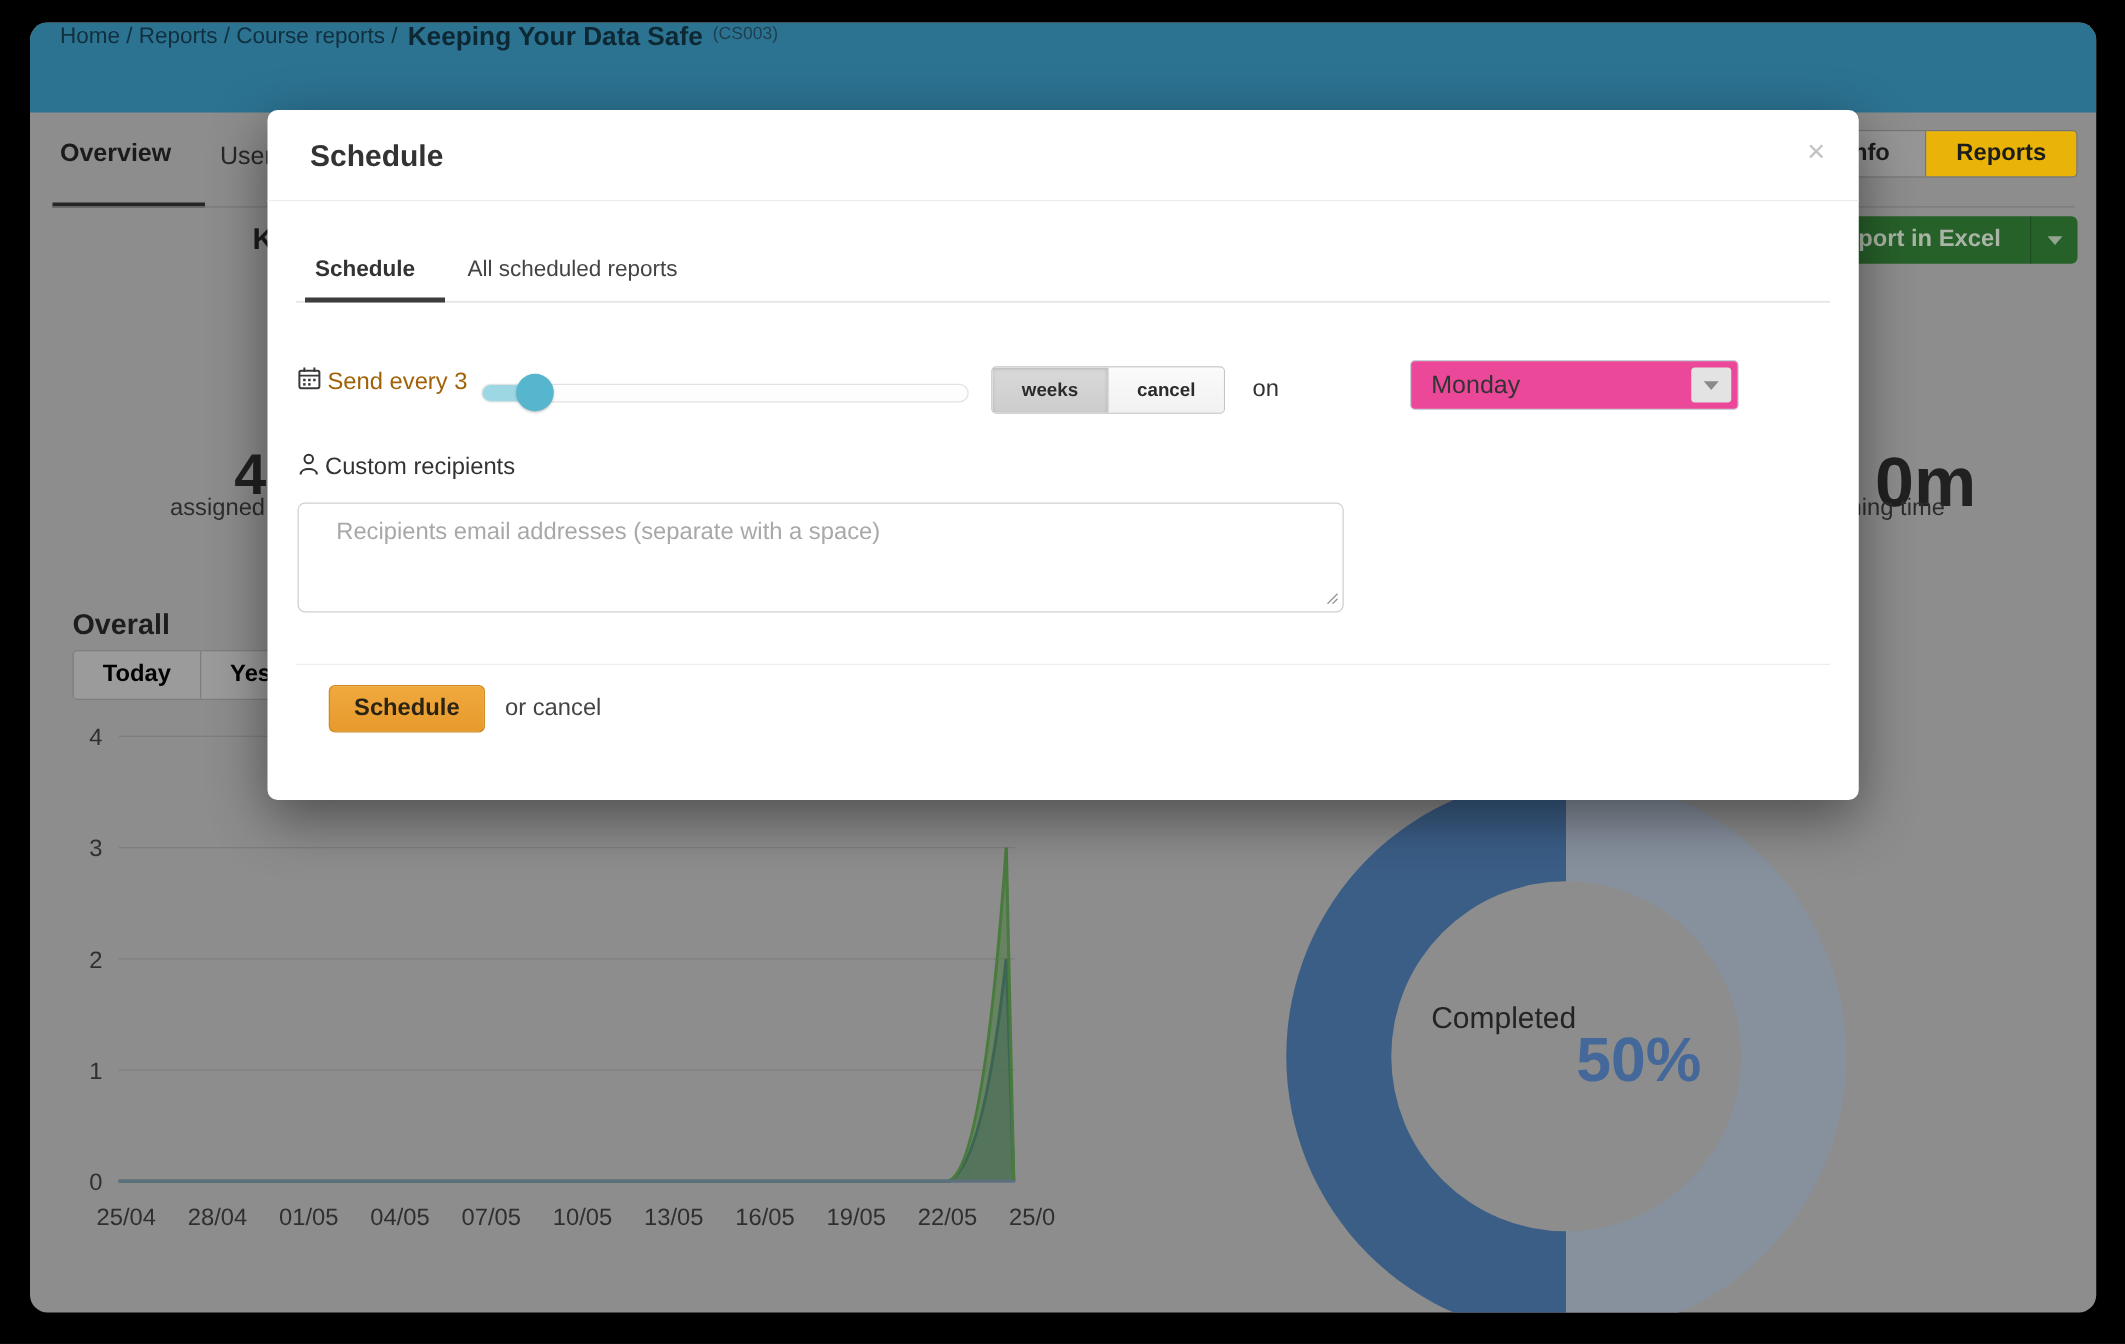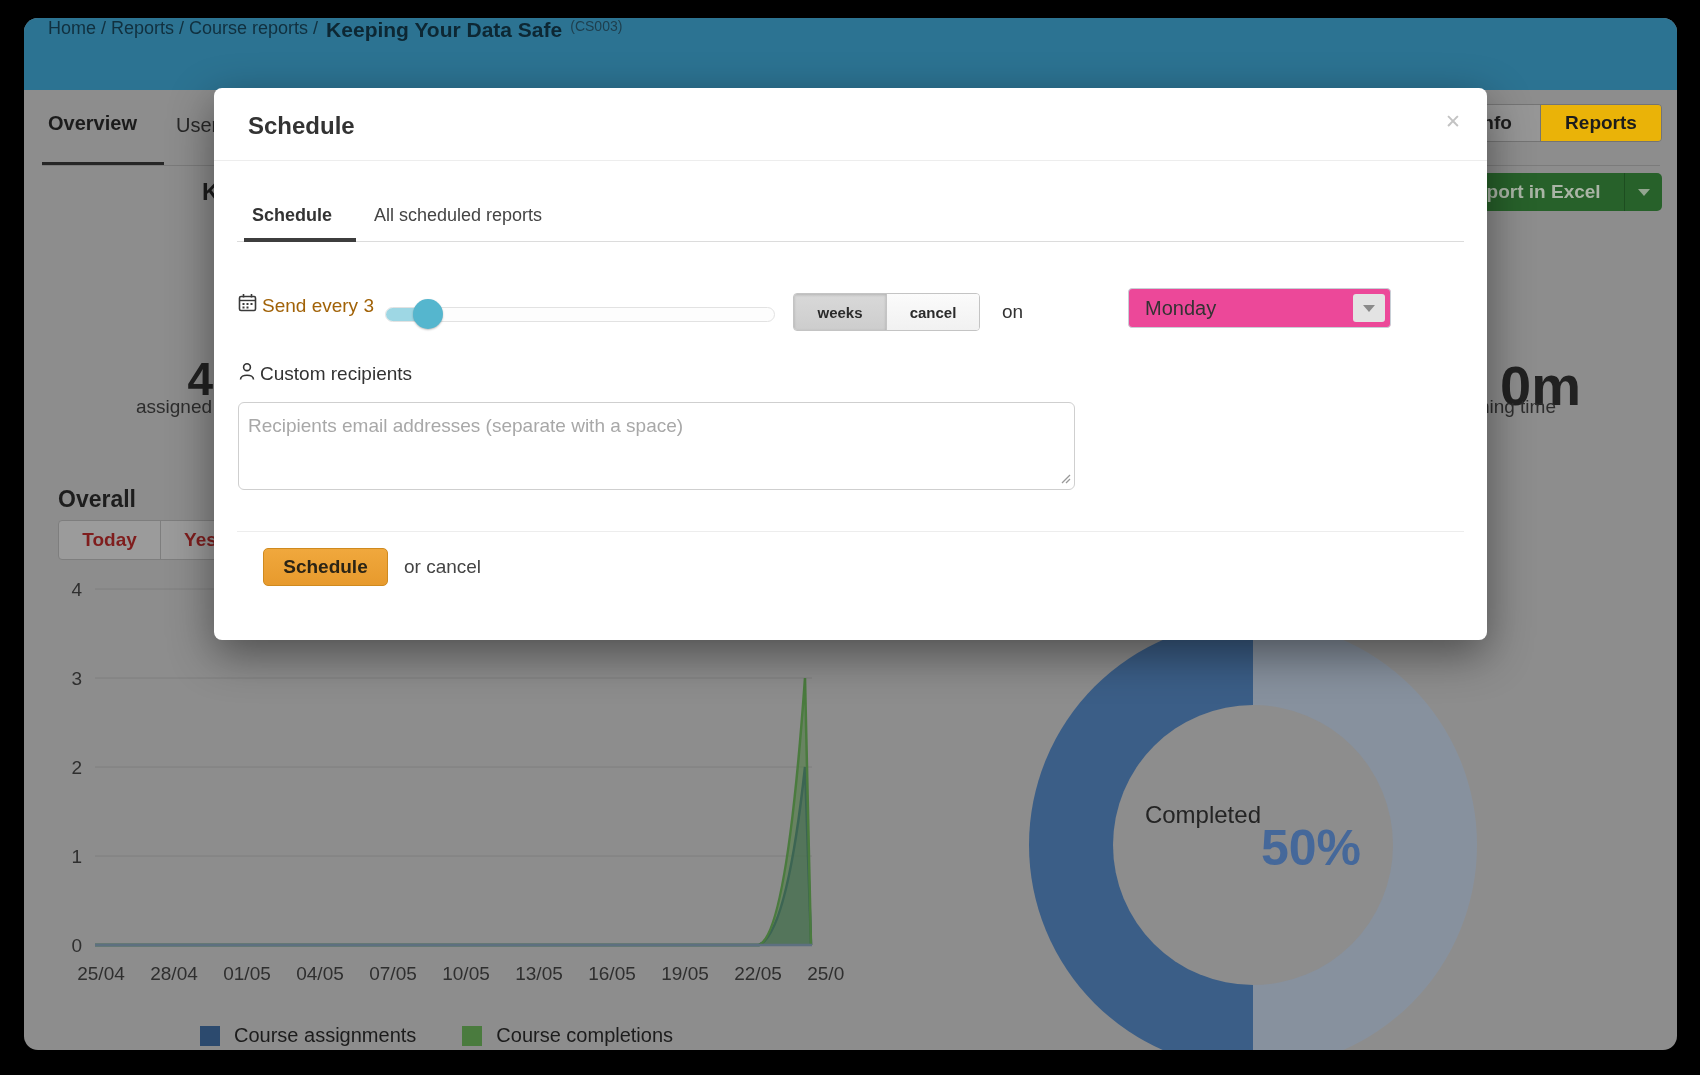--- a/index.html
+++ b/index.html
@@ -39,21 +39,21 @@
 
   
   #stat-assigned-value { position:absolute; left:0px; top:334px; width:189px; text-align:right; font-size:46px; font-weight:bold; color:#212121; }
   #stat-assigned-label { position:absolute; left:112px; top:378px; font-size:19px; color:#2d2d2d; white-space:nowrap; }
   #stat-time-value { position:absolute; left:1476px; top:335px; font-size:56px; font-weight:bold; color:#212121; }
   #stat-time-label { position:absolute; left:1352px; top:378px; width:180px; text-align:right; font-size:19px; color:#2d2d2d; white-space:nowrap; }
 
   
   #overall-title { position:absolute; left:34px; top:468px; font-size:23px; font-weight:bold; color:#1d1d1d; }
   #range-group { position:absolute; left:34px; top:502px; width:240px; height:40px; display:flex; border:1px solid #7e7e7e; border-radius:4px; background:#9b9b9b; }
-  .range-btn { display:flex; align-items:center; justify-content:center; font-size:19px; font-weight:bold; color:#7f1d1d; white-space:nowrap; overflow:hidden; }
+  .range-btn { display:flex; align-items:center; justify-content:center; font-size:19px; font-weight:bold; color:#000000; white-space:nowrap; overflow:hidden; }
   #range-today { flex:0 0 102px; border-right:1px solid #7e7e7e; }
   #range-yesterday { flex:1; }
 
   
   #chart-svg { position:absolute; left:40px; top:560px; }
   #legend { position:absolute; left:176px; top:1006px; display:flex; align-items:center; gap:14px; }
   .legend-swatch { width:20px; height:20px; }
   .legend-label { font-size:20px; color:#1c1c1c; margin-right:32px; }
 
   
@@ -82,21 +82,21 @@
   #unit-weeks { background:linear-gradient(#d9d9d9,#cdcdcd); box-shadow:inset 0 1px 3px rgba(0,0,0,0.18); border-right:1px solid #c4c4c4; }
   #unit-months { background:linear-gradient(#fbfbfb,#f1f1f1); }
   #on-label { position:absolute; left:788px; top:213px; font-size:19px; color:#333; }
   #day-select { position:absolute; left:914px; top:200px; width:263px; height:40px; border:1px solid #c8cfd6; border-radius:4px; background:#ec4899; cursor:pointer; }
   #day-select-value { position:absolute; left:16px; top:8px; font-size:20px; color:#333; }
   #day-select-caretbox { position:absolute; right:5px; top:5px; bottom:5px; width:32px; background:#e3e3e3; border-radius:3px; display:flex; align-items:center; justify-content:center; }
   .caret-down-gray { width:0; height:0; border-left:6px solid transparent; border-right:6px solid transparent; border-top:7px solid #8a8a8a; }
 
   #recipients-icon { position:absolute; left:24px; top:274px; }
   #recipients-label { position:absolute; left:46px; top:275px; font-size:19px; color:#333; }
-  #recipients-input { position:absolute; left:24px; top:314px; width:837px; height:88px; border:1px solid #cfcfcf; border-radius:6px; resize:none; font-family:"Liberation Sans", sans-serif; font-size:19px; color:#333; padding:12px 9px; outline:none; }
+  #recipients-input { position:absolute; left:24px; top:314px; width:837px; height:88px; border:1px solid #cfcfcf; border-radius:6px; resize:none; font-family:"Liberation Sans", sans-serif; font-size:19px; color:#333; padding:12px 30px; outline:none; }
   #recipients-input::placeholder { color:#a8a8a8; }
   #resize-glyph { position:absolute; left:845px; top:384px; pointer-events:none; }
 
   #modal-bottom-divider { position:absolute; left:23px; top:443px; width:1227px; height:1px; background:#ededed; }
   #schedule-btn { position:absolute; left:49px; top:460px; width:125px; height:38px; background:linear-gradient(#f0a83d,#e79a2d); border:1px solid #cf8a1f; border-radius:5px; font-size:19px; font-weight:bold; color:#2b2415; display:flex; align-items:center; justify-content:center; cursor:pointer; }
   #or-cancel { position:absolute; left:190px; top:460px; height:38px; display:flex; align-items:center; font-size:19px; color:#444; cursor:pointer; }
 </style>
 </head>
 <body>
 
@@ -169,26 +169,20 @@
         <text x="329" y="402" text-anchor="middle" font-size="19" fill="#2f2f2f">07/05</text>
         <text x="402" y="402" text-anchor="middle" font-size="19" fill="#2f2f2f">10/05</text>
         <text x="475" y="402" text-anchor="middle" font-size="19" fill="#2f2f2f">13/05</text>
         <text x="548" y="402" text-anchor="middle" font-size="19" fill="#2f2f2f">16/05</text>
         <text x="621" y="402" text-anchor="middle" font-size="19" fill="#2f2f2f">19/05</text>
         <text x="694" y="402" text-anchor="middle" font-size="19" fill="#2f2f2f">22/05</text>
         <text x="767" y="402" text-anchor="middle" font-size="19" fill="#2f2f2f">25/05</text>
       </g>
   </svg>
 
-  <div id="legend">
-    <div class="legend-swatch" id="swatch-assignments" style="background: rgb(44, 74, 110);"></div>
-    <div class="legend-label">Course assignments</div>
-    <div class="legend-swatch" id="swatch-completions" style="background: rgb(74, 123, 62);"></div>
-    <div class="legend-label">Course completions</div>
-  </div>
 
   <div id="donut" style="background: conic-gradient(from 180deg, rgb(59, 94, 135) 0deg, rgb(59, 94, 135) 50%, rgb(135, 145, 158) 50%, rgb(135, 145, 158) 100%);">
     <div id="donut-hole">
       <div id="donut-label">Completed</div>
       <div id="donut-value">50%</div>
     </div>
   </div>
 
   <div id="modal">
     <div id="modal-title">Schedule</div>

